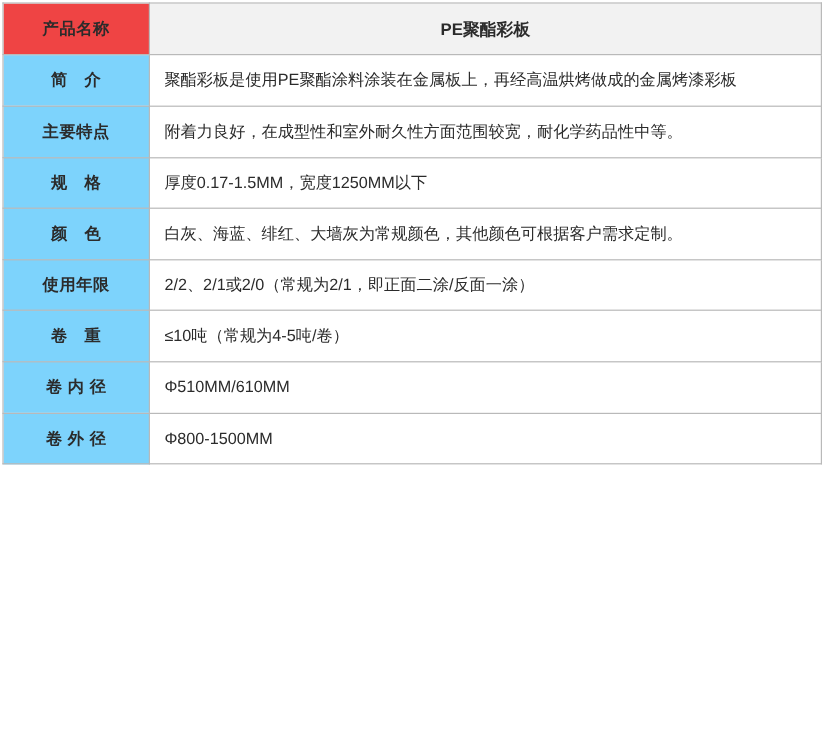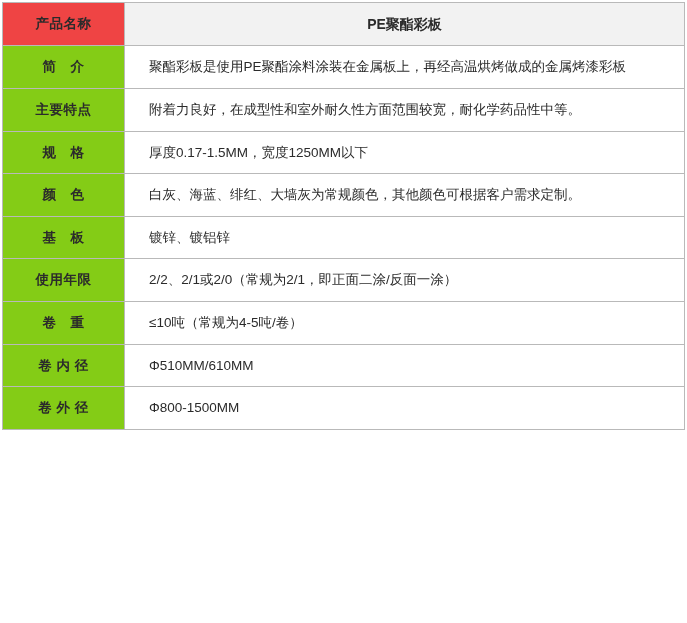--- a/index.html
+++ b/index.html
@@ -21,29 +21,29 @@
   }
   .spec-table td {
     border: 1px solid #b9b9b9;
     font-size: 13.5px;
     color: #2b2b2b;
     vertical-align: middle;
     line-height: 1.6;
   }
   .col-label {
     width: 113px;
-    background: #84cc16;
+    background: #7dd3fc;
     text-align: center;
     font-weight: bold;
     padding: 10px 4px;
     letter-spacing: 0.5px;
   }
   .col-value {
     background: #ffffff;
-    padding: 10px 24px;
+    padding: 10px 12px;
     text-align: left;
   }
   .header-row .col-label {
     background: #ef4444;
   }
   .header-row .col-value {
     background: #f2f2f2;
     text-align: center;
     font-weight: bold;
     font-size: 14px;
@@ -74,24 +74,20 @@
     </tr>
     <tr>
       <td class="col-label">规　格</td>
       <td class="col-value">厚度0.17-1.5MM，宽度1250MM以下</td>
     </tr>
     <tr>
       <td class="col-label">颜　色</td>
       <td class="col-value">白灰、海蓝、绯红、大墙灰为常规颜色，其他颜色可根据客户需求定制。</td>
     </tr>
     <tr>
-      <td class="col-label">基　板</td>
-      <td class="col-value">镀锌、镀铝锌</td>
-    </tr>
-    <tr>
       <td class="col-label">使用年限</td>
       <td class="col-value">2/2、2/1或2/0（常规为2/1，即正面二涂/反面一涂）</td>
     </tr>
     <tr>
       <td class="col-label">卷　重</td>
       <td class="col-value">≤10吨（常规为4-5吨/卷）</td>
     </tr>
     <tr>
       <td class="col-label">卷 内 径</td>
       <td class="col-value">Φ510MM/610MM</td>

